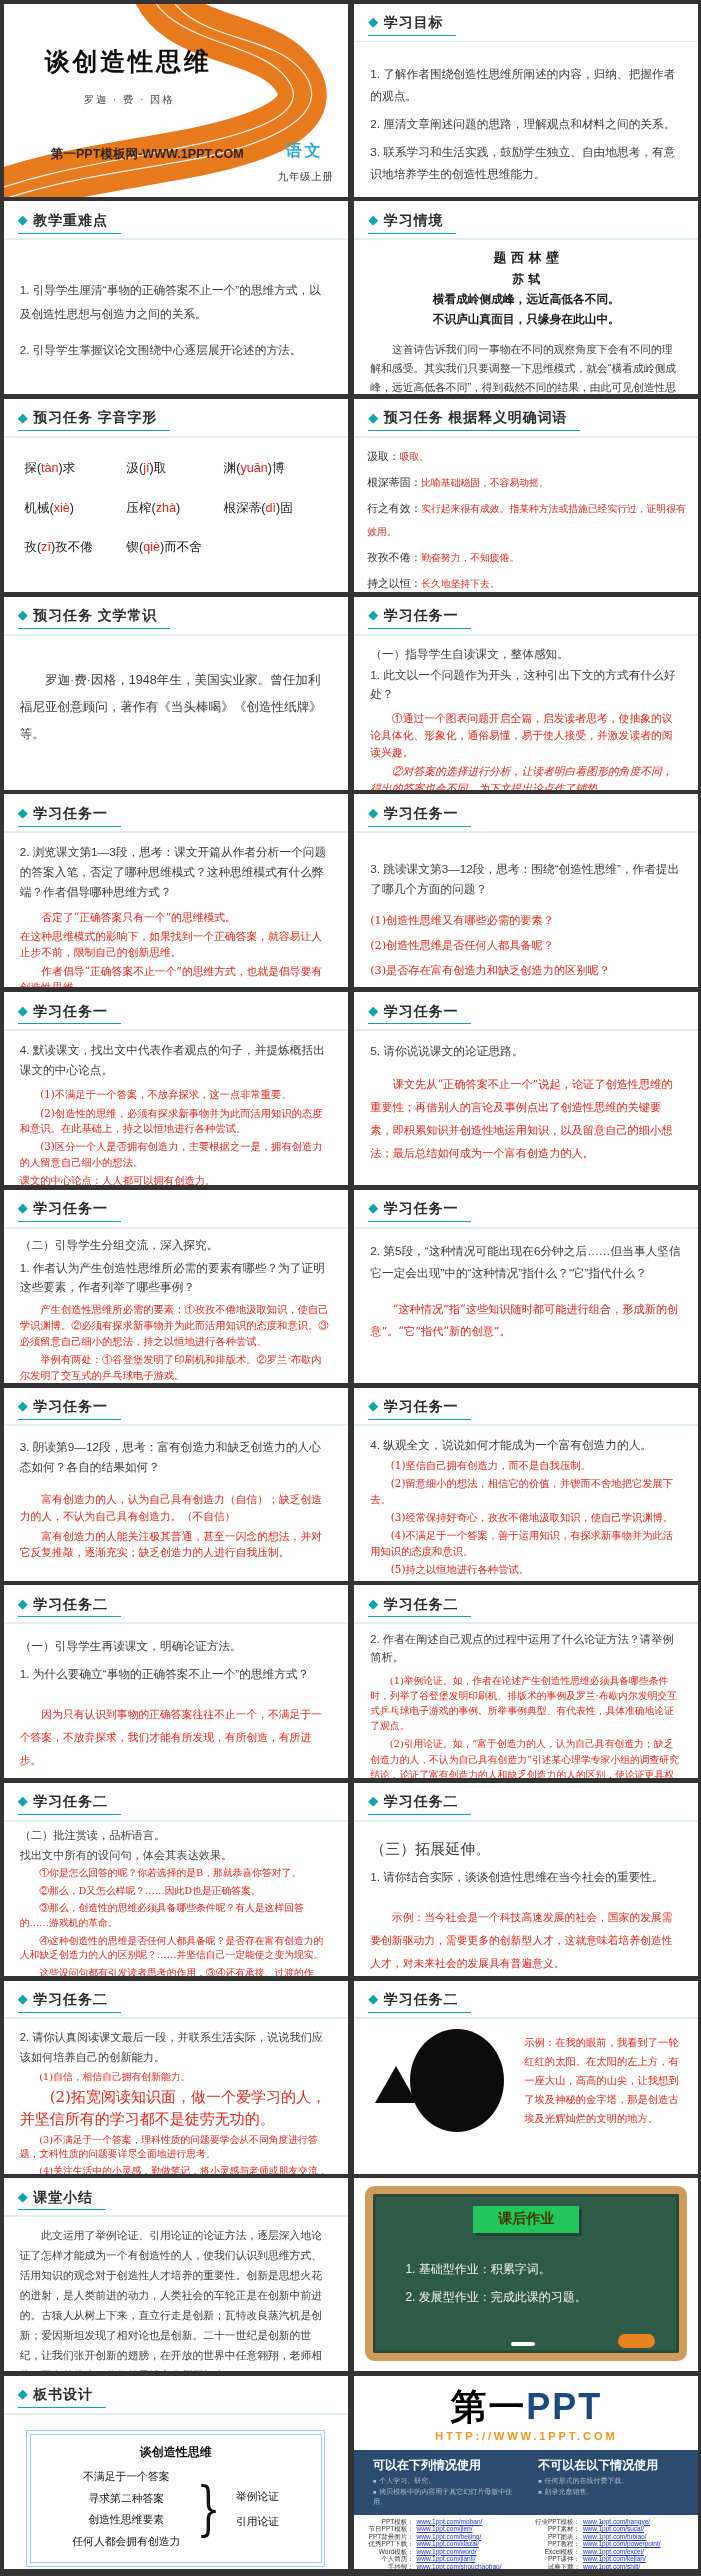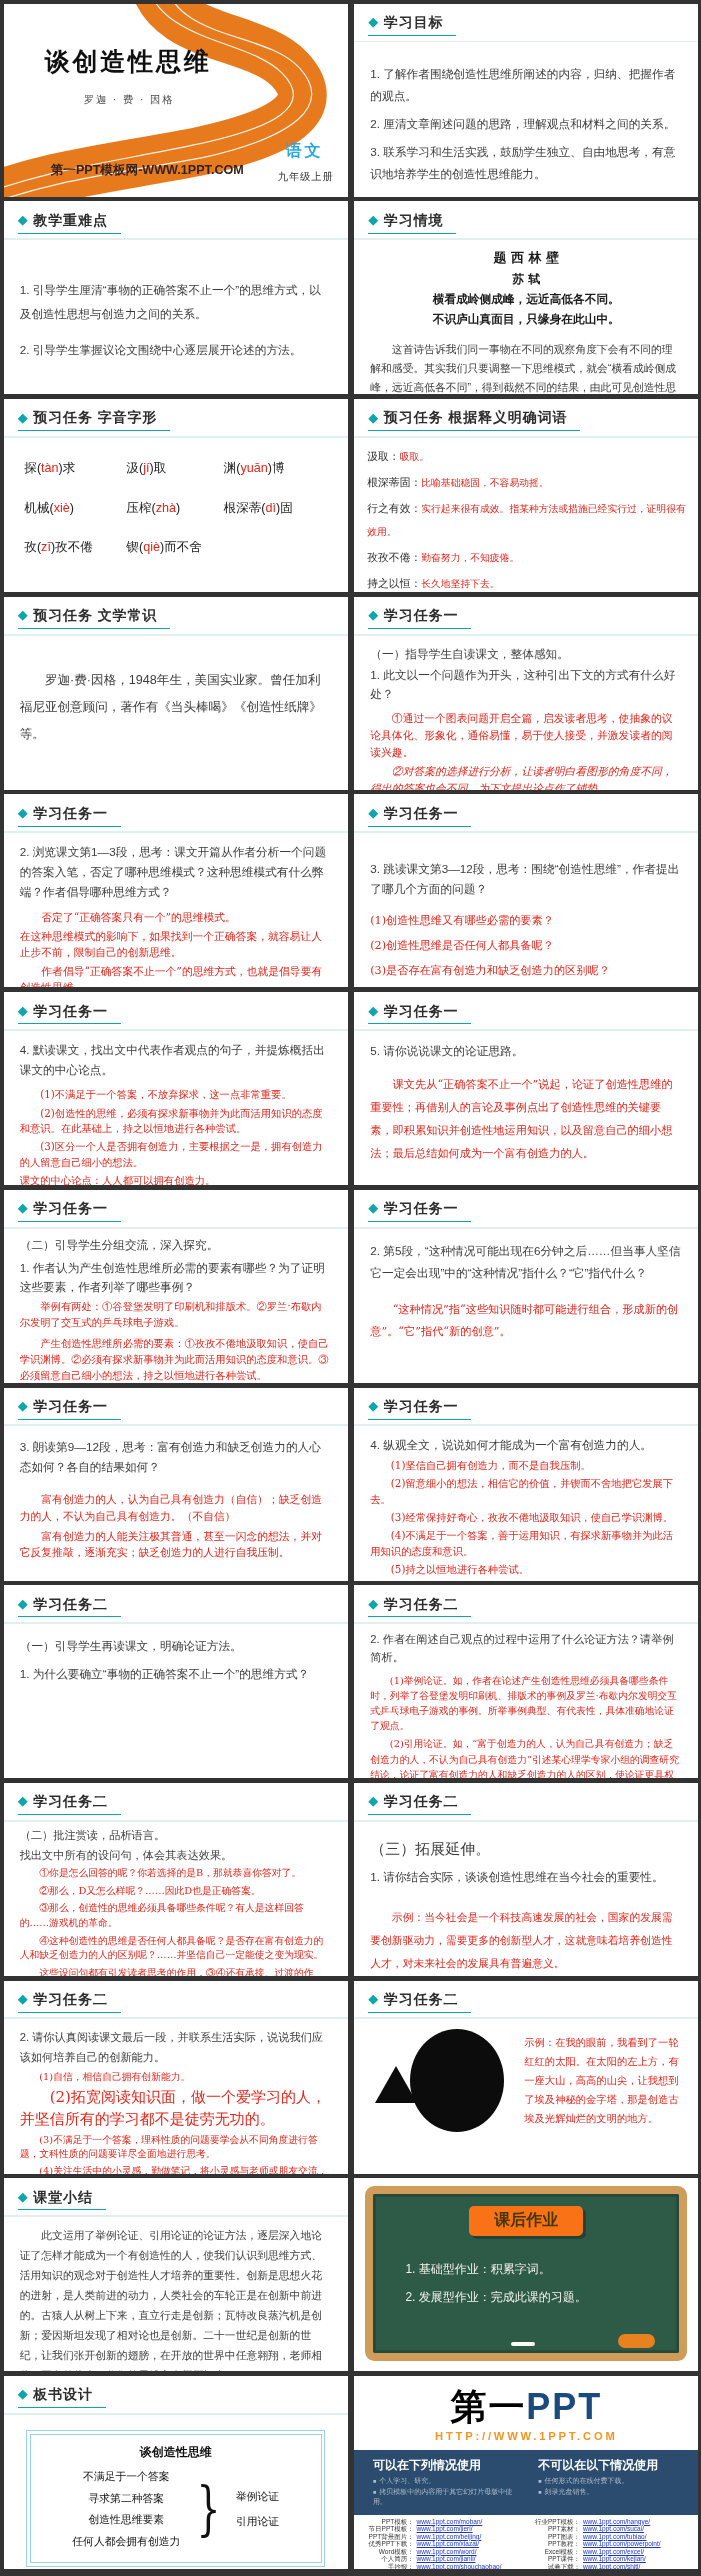--- a/index.html
+++ b/index.html
@@ -16,41 +16,41 @@
   .sbody{padding:5.6px 16px 0 16px;}
   .line{margin:0 0 2.8px 0;font-size:11.2px;line-height:1.6;color:#3d3d3d;}
   .line.red{color:#e1251b;font-family:"DejaVu Serif",serif;}
   .line.poem{font-family:"DejaVu Serif",serif;color:#1c1c1c;}
   .line.center{text-align:center;}
   .line.indent{text-indent:2em;}
   
   .road{position:absolute;left:0;top:0;width:100%;height:100%;}
   .cv-title{position:absolute;left:41px;top:41px;font-size:25px;font-weight:bold;color:#101010;letter-spacing:2.8px;}
   .cv-sub{position:absolute;left:80px;top:89px;font-size:10.3px;color:#4a4a4a;letter-spacing:1.9px;}
-  .cv-mark{position:absolute;left:47px;top:158px;font-size:12.6px;font-weight:bold;color:#33231d;}
+  .cv-mark{position:absolute;left:47px;top:142px;font-size:12.6px;font-weight:bold;color:#33231d;}
   .cv-subject{position:absolute;left:282px;top:137px;font-size:16px;font-weight:bold;color:#2aa7e2;letter-spacing:2.8px;}
   .cv-grade{position:absolute;left:274px;top:166px;font-size:10.3px;color:#333;letter-spacing:0.9px;}
   
   .pygrid{display:grid;grid-template-columns:1.05fr 1fr 1.2fr;row-gap:22.4px;padding:22.4px 7.5px 0 20.6px;font-size:12.6px;color:#222;}
   .py{color:#e1251b;}
   
   .terms{padding:4.7px 11.2px 0 13px;}
   .term-row{margin:0 0 2.8px 0;line-height:1.55;}
   .term{font-size:10.8px;color:#2f2f2f;}
   .def{font-size:9.8px;color:#e1251b;font-family:"DejaVu Serif",serif;}
   
   .shape-area{display:flex;align-items:center;padding:1.9px 15px 0 13px;}
   .shape-canvas{position:relative;width:157px;height:118px;flex:none;}
   .tri{position:absolute;left:7.5px;top:45px;width:0;height:0;border-left:21.5px solid transparent;border-right:21.5px solid transparent;border-bottom:37px solid #0c0c0c;}
   .circ{position:absolute;left:43px;top:7.5px;width:94px;height:103px;background:#0c0c0c;border-radius:50%;}
   .sample{flex:1;font-size:10.3px;color:#e1251b;font-family:"DejaVu Serif",serif;line-height:1.85;}
   
   .board-wrap{padding:7.5px 11.2px 0 11.2px;}
   .board{position:relative;height:159px;background:#2e5a48;border:8.4px solid #cf9c59;border-radius:9.4px;box-shadow:inset 0 0 0 2.8px #26493b;}
-  .plaque{position:absolute;top:12px;left:50%;transform:translateX(-50%);background:#f97316;border-radius:5px;padding:4.7px 25px;font-size:16px;font-weight:bold;color:#463600;box-shadow:2.8px 2.8px 0 rgba(0,0,0,.28);}
+  .plaque{position:absolute;top:12px;left:50%;transform:translateX(-50%);background:#22c55e;border-radius:0;padding:4.7px 25px;font-size:14px;font-weight:bold;color:#463600;box-shadow:2.8px 2.8px 0 rgba(0,0,0,.28);}
   .chalk{position:absolute;left:32px;color:#f3f3ea;font-size:12px;margin:0;}
   .chalk.l1{top:67px;}
   .chalk.l2{top:95px;}
   .chalk-piece{position:absolute;bottom:6.5px;left:45%;width:24px;height:4.7px;background:#fcfcf6;border-radius:1.9px;}
   .eraser{position:absolute;bottom:4.7px;right:24px;width:37px;height:14px;background:#e8821e;border-radius:7.5px;}
   
   .bdbox{margin:15px 22.4px 0 22.4px;border:0.9px solid #9ad2e6;padding:2.8px;}
   .bd-inner{border:0.9px solid #9ad2e6;padding:9.4px 5.6px 13px 5.6px;text-align:center;}
   .bdtitle{font-family:"DejaVu Serif",serif;font-weight:bold;font-size:12px;color:#111;margin:0 0 9.4px 0;}
   .bdflex{display:flex;justify-content:center;align-items:center;gap:9.4px;}
@@ -245,22 +245,22 @@
     <section class="slide">
   <div class="shead">
     <span class="hd-inner">
       <span class="diamond">◆</span><span class="htitle">学习任务一</span>
     </span>
   </div>
   <div class="rule"></div>
       <div class="sbody">
         <p class="line" style="font-size:11.7px;margin-top:1.9px;">（二）引导学生分组交流，深入探究。</p>
         <p class="line" style="font-size:11.7px;line-height:1.65;">1. 作者认为产生创造性思维所必需的要素有哪些？为了证明这些要素，作者列举了哪些事例？</p>
+        <p class="line red indent" style="font-size:10.3px;margin-top:5.6px;line-height:1.55;">产生创造性思维所必需的要素：①孜孜不倦地汲取知识，使自己学识渊博。②必须有探求新事物并为此而活用知识的态度和意识。③必须留意自己细小的想法，持之以恒地进行各种尝试。</p>
         <p class="line red indent" style="font-size:10.3px;line-height:1.55;">举例有两处：①谷登堡发明了印刷机和排版术。②罗兰·布歇内尔发明了交互式的乒乓球电子游戏。</p>
-        <p class="line red indent" style="font-size:10.3px;margin-top:5.6px;line-height:1.55;">产生创造性思维所必需的要素：①孜孜不倦地汲取知识，使自己学识渊博。②必须有探求新事物并为此而活用知识的态度和意识。③必须留意自己细小的想法，持之以恒地进行各种尝试。</p>
       </div>
     </section>
     <section class="slide">
   <div class="shead">
     <span class="hd-inner">
       <span class="diamond">◆</span><span class="htitle">学习任务一</span>
     </span>
   </div>
   <div class="rule"></div>
       <div class="sbody">
@@ -300,20 +300,21 @@
     <section class="slide">
   <div class="shead">
     <span class="hd-inner">
       <span class="diamond">◆</span><span class="htitle">学习任务二</span>
     </span>
   </div>
   <div class="rule"></div>
       <div class="sbody">
         <p class="line" style="font-size:11.7px;margin-top:7.5px;">（一）引导学生再读课文，明确论证方法。</p>
         <p class="line" style="font-size:11.7px;margin-top:9.4px;">1. 为什么要确立“事物的正确答案不止一个”的思维方式？</p>
+        <p class="line red indent" style="font-size:10.8px;margin-top:20.6px;line-height:2.1;">因为只有认识到事物的正确答案往往不止一个，不满足于一个答案，不放弃探求，我们才能有所发现，有所创造，有所进步。</p>
       </div>
     </section>
     <section class="slide">
   <div class="shead">
     <span class="hd-inner">
       <span class="diamond">◆</span><span class="htitle">学习任务二</span>
     </span>
   </div>
   <div class="rule"></div>
       <div class="sbody">

